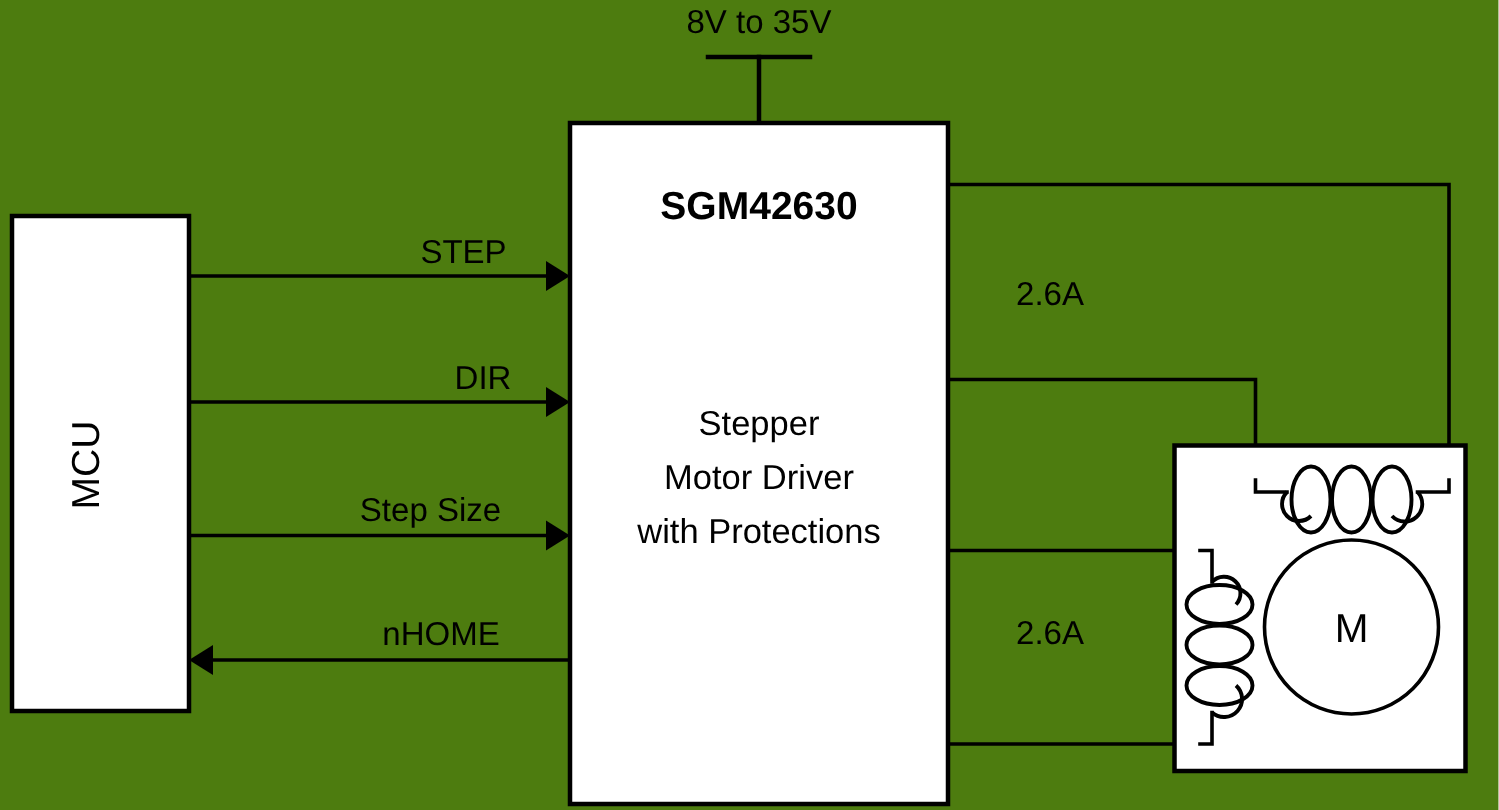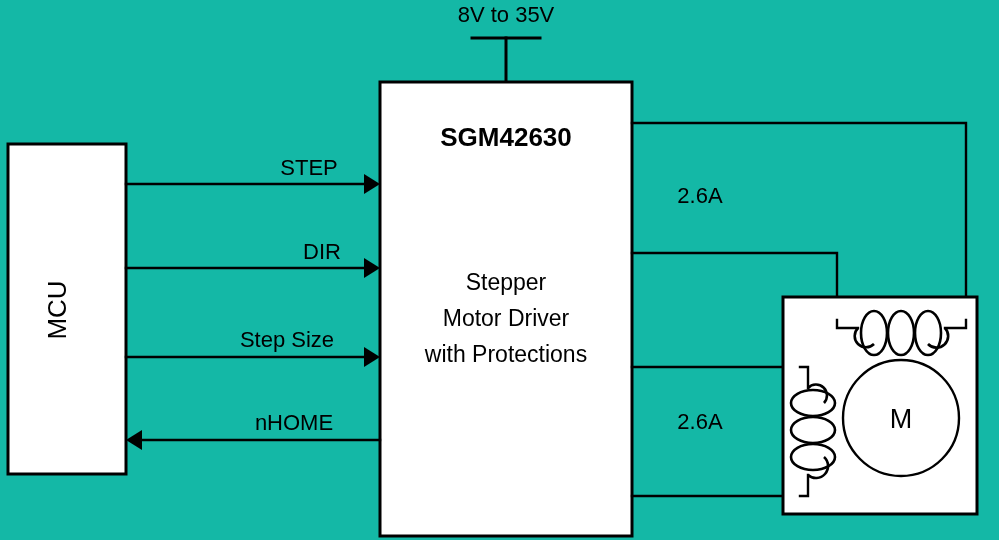--- a/index.html
+++ b/index.html
@@ -7,21 +7,21 @@
     padding: 0;
     background: #ffffff;
   }
   body {
     font-family: "Liberation Sans", sans-serif;
   }
   #diagram-root {
     position: relative;
     width: 999px;
     height: 540px;
-    background: #14b8a6;
+    background: #4d7c0f;
     overflow: hidden;
   }
   #diagram-svg {
     display: block;
     width: 999px;
     height: 540px;
   }
   .stroke {
     fill: none;
     stroke: #000000;

